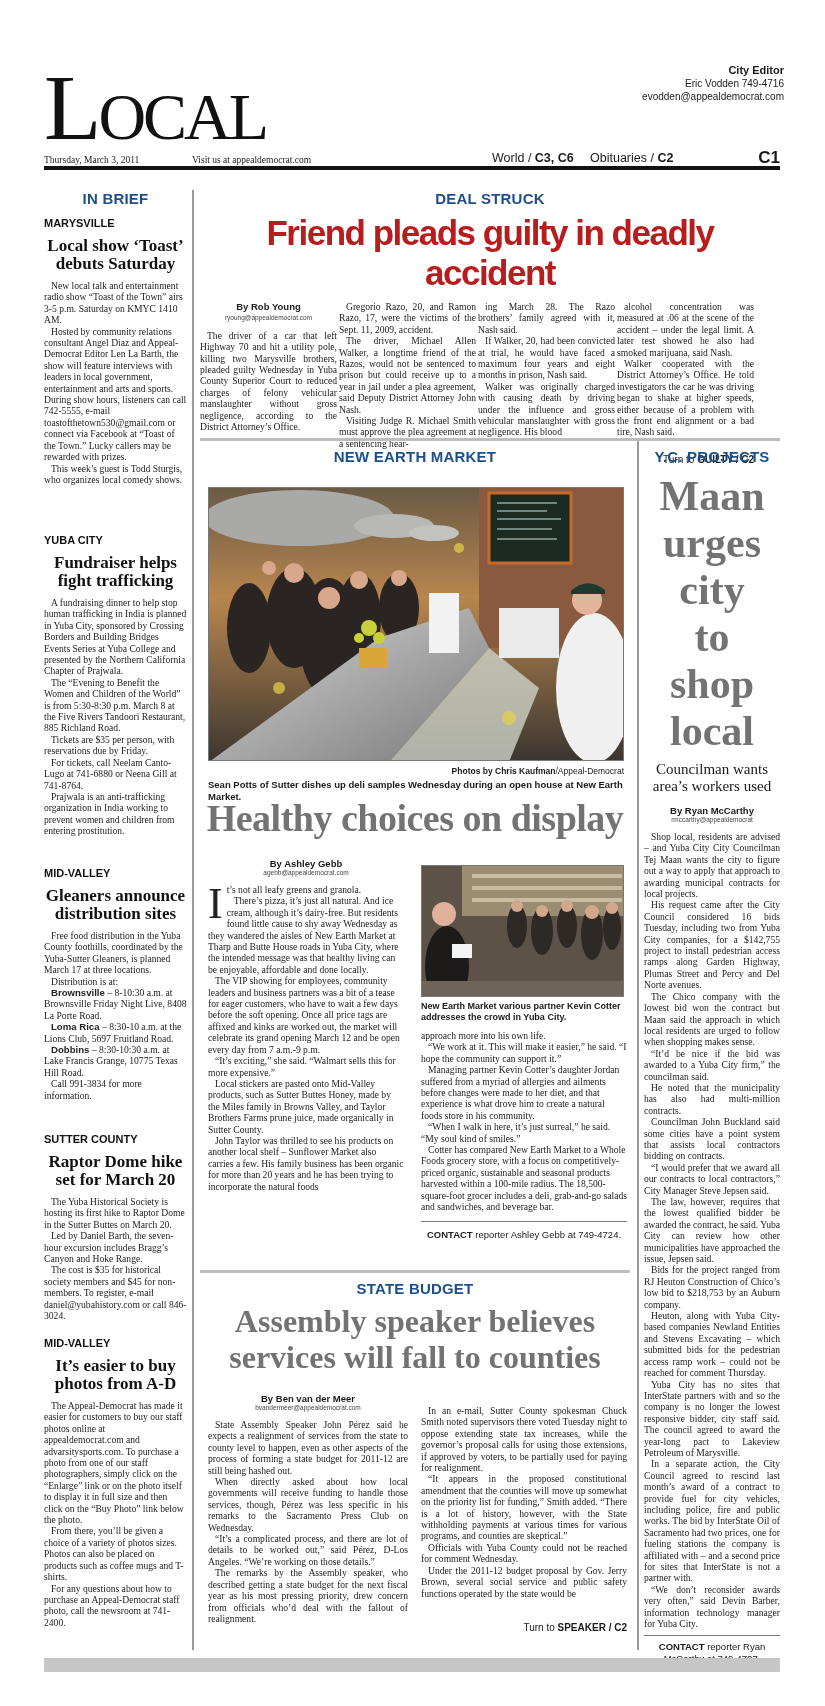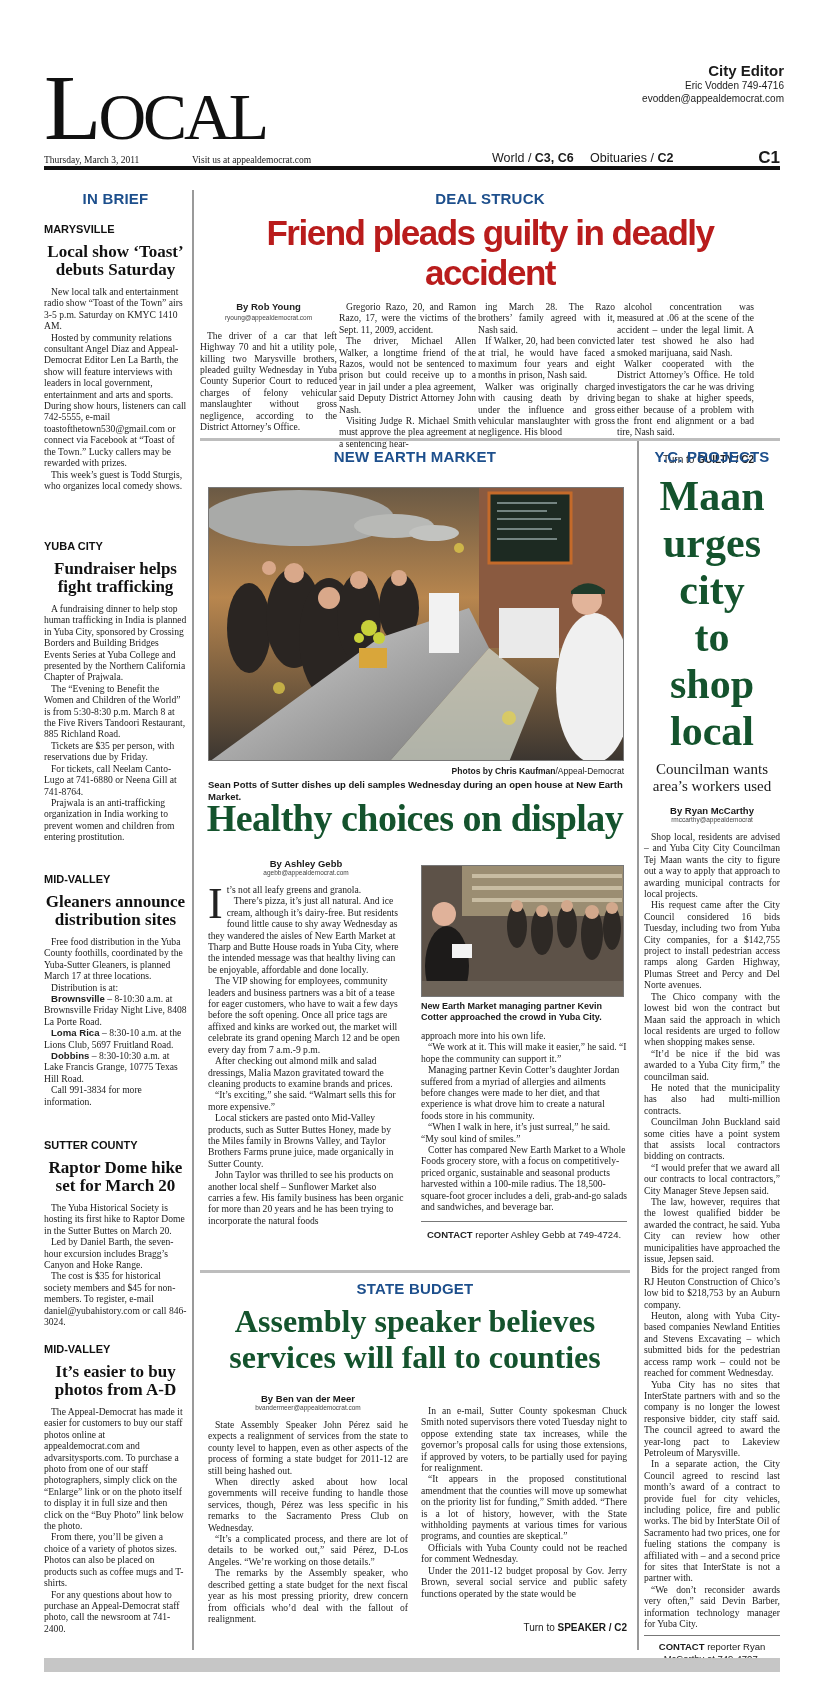--- a/index.html
+++ b/index.html
@@ -1,38 +1,38 @@
 <!DOCTYPE html>
 <html><head>
 <meta charset="utf-8">
 <style>
 *{box-sizing:border-box;margin:0;padding:0}
 html,body{width:825px;height:1706px;background:#fff;overflow:hidden}
 body{position:relative;font-family:"DejaVu Serif",serif;color:#1a1a1a}
 .abs{position:absolute}
 .flag{left:44px;top:60px;font-family:"Liberation Serif",serif;font-size:94px;line-height:1;letter-spacing:-3px;color:#111;font-variant:small-caps}
 .editor{right:41px;top:64px;text-align:right;font-family:"Liberation Sans",sans-serif;font-size:10px;line-height:13px}
-.editor b{font-size:15px}
+.editor b{font-size:11px}
 .dateline{left:44px;top:148px;width:736px;height:22px;border-bottom:4px solid #111;font-family:"Liberation Serif",serif;font-size:9.5px}
 .dateline span{position:absolute;top:7px}
 .xref{font-family:"Liberation Sans",sans-serif;font-size:12.5px}
 .xref b{font-weight:bold}
 .pgnum{font-family:"Liberation Sans",sans-serif;font-weight:bold;font-size:17px;top:0 !important}
 .vrule{background:#9a9a9a;width:2px}
 .hrule{background:#bdbdbd;height:3px}
 .label{font-family:"Liberation Sans",sans-serif;font-weight:bold;color:#1d4f8c;text-align:center;font-size:15px;letter-spacing:0.2px}
 .kicker{font-family:"Liberation Sans",sans-serif;font-weight:bold;font-size:11px;color:#111}
 .bhead{font-family:"Liberation Serif",serif;font-weight:bold;font-size:17px;line-height:18px;text-align:center;color:#111}
 .btxt{font-family:"Liberation Serif",serif;font-size:9.6px;line-height:11.4px;color:#222}
 .btxt p{text-indent:7px}
 .just{text-align:justify}
 .byline{font-family:"Liberation Sans",sans-serif;font-weight:bold;font-size:9.5px;text-align:center}
 .email{font-family:"Liberation Sans",sans-serif;font-size:6.5px;text-align:center;color:#444}
 .bighead{font-family:"Liberation Sans",sans-serif;font-weight:bold;color:#b91c1c;letter-spacing:-1px}
-.serifhead{font-family:"Liberation Serif",serif;font-weight:bold;color:#14532d}
+.serifhead{font-family:"Liberation Serif",serif;font-weight:bold;color:#737373}
 .turn{font-family:"Liberation Sans",sans-serif;font-size:10px;text-align:right}
 .turn b{font-weight:bold}
 .caption{font-family:"Liberation Sans",sans-serif;font-size:9.5px;font-weight:bold;line-height:12px}
 .credit{font-family:"Liberation Sans",sans-serif;font-size:8.5px;text-align:right}
 .contact{font-family:"Liberation Sans",sans-serif;font-size:9.5px;text-align:center}
 .photo{overflow:hidden;border:1px solid #777}
 .drop{float:left;font-size:44px;line-height:36px;margin:2px 4px 0 0;font-family:"Liberation Serif",serif}
 .footer{left:44px;top:1658px;width:736px;height:14px;background:#c6c6c6}
 </style>
 </head>
@@ -49,21 +49,21 @@
   <span style="left:148px">Visit us at appealdemocrat.com</span>
   <span class="xref" style="left:448px;top:3px"><span style="position:static">World / </span><b>C3, C6</b></span>
   <span class="xref" style="left:546px;top:3px"><span style="position:static">Obituaries / </span><b>C2</b></span>
   <span class="pgnum" style="right:0">C1</span>
 </div>
 
 <div class="abs vrule" style="left:192px;top:190px;height:1460px"></div>
 <div class="abs vrule" style="left:637px;top:440px;height:1210px"></div>
 
 <div class="abs" style="left:44px;top:190px;width:143px">
-  <div class="label" style="font-size:15px;margin-bottom:16px">IN BRIEF</div>
+  <div class="label" style="font-size:15px;margin-bottom:10px">IN BRIEF</div>
 
   <div style="height:317px">
     <div class="kicker">MARYSVILLE</div>
     <div class="bhead" style="margin:8px 0 7px">Local show ‘Toast’ debuts Saturday</div>
     <div class="btxt">
       <p>New local talk and entertainment radio show “Toast of the Town” airs 3-5 p.m. Saturday on KMYC 1410 AM.</p>
       <p>Hosted by community relations consultant Angel Diaz and Appeal-Democrat Editor Len La Barth, the show will feature interviews with leaders in local government, entertainment and arts and sports. During show hours, listeners can call 742-5555, e-mail toastofthetown530@gmail.com or connect via Facebook at “Toast of the Town.” Lucky callers may be rewarded with prizes.</p>
       <p>This week’s guest is Todd Sturgis, who organizes local comedy shows.</p>
     </div>
   </div>
@@ -210,21 +210,20 @@
 
 <div class="abs serifhead" style="left:200px;top:796px;width:430px;text-align:center;font-size:38px;line-height:44px;letter-spacing:-0.5px">Healthy choices on display</div>
 
 <div class="abs" style="left:208px;top:858px;width:196px">
   <div class="byline">By Ashley Gebb</div>
   <div class="email" style="margin-bottom:8px">agebb@appealdemocrat.com</div>
   <div class="btxt">
     <p style="text-indent:0"><span class="drop">I</span><span>t’s not all leafy greens and granola.</span></p>
     <p>There’s pizza, it’s just all natural. And ice cream, although it’s dairy-free. But residents found little cause to shy away Wednesday as they wandered the aisles of New Earth Market at Tharp and Butte House roads in Yuba City, where the intended message was that healthy living can be enjoyable, affordable and done locally.</p>
     <p>The VIP showing for employees, community leaders and business partners was a bit of a tease for eager customers, who have to wait a few days before the soft opening. Once all price tags are affixed and kinks are worked out, the market will celebrate its grand opening March 12 and be open every day from 7 a.m.-9 p.m.</p>
-    <p>After checking out almond milk and salad dressings, Malia Mazon gravitated toward the cleaning products to examine brands and prices.</p>
     <p>“It’s exciting,” she said. “Walmart sells this for more expensive.”</p>
     <p>Local stickers are pasted onto Mid-Valley products, such as Sutter Buttes Honey, made by the Miles family in Browns Valley, and Taylor Brothers Farms prune juice, made organically in Sutter County.</p>
     <p>John Taylor was thrilled to see his products on another local shelf – Sunflower Market also carries a few. His family business has been organic for more than 20 years and he has been trying to incorporate the natural foods</p>
   </div>
 </div>
 
 <div class="abs photo" style="left:421px;top:865px;width:203px;height:132px">
   <svg width="203" height="132" viewBox="0 0 203 132">
     <rect width="203" height="132" fill="#5d5248"></rect>
     <rect x="40" y="0" width="163" height="50" fill="#9b8d72"></rect>
@@ -246,21 +245,21 @@
         <circle cx="145" cy="40" r="6"></circle>
         <circle cx="170" cy="46" r="7"></circle>
         <circle cx="190" cy="42" r="6"></circle>
       </g>
     <ellipse cx="25" cy="100" rx="22" ry="40" fill="#1d1b1a"></ellipse>
     <circle cx="22" cy="48" r="12" fill="#e0b29a"></circle>
     <rect x="30" y="78" width="20" height="14" fill="#f3f3f3"></rect>
     <rect x="0" y="115" width="203" height="17" fill="#6e6459"></rect>
   </svg>
 </div>
-<div class="abs caption" style="left:421px;top:1001px;width:206px;font-size:9px;line-height:11px">New Earth Market managing partner Kevin Cotter approached the crowd in Yuba City.</div>
+<div class="abs caption" style="left:421px;top:1001px;width:206px;font-size:9px;line-height:11px">New Earth Market various partner Kevin Cotter addresses the crowd in Yuba City.</div>
 
 <div class="abs btxt" style="left:421px;top:1030px;width:206px">
   <p style="text-indent:0">approach more into his own life.</p>
   <p>“We work at it. This will make it easier,” he said. “I hope the community can support it.”</p>
   <p>Managing partner Kevin Cotter’s daughter Jordan suffered from a myriad of allergies and ailments before changes were made to her diet, and that experience is what drove him to create a natural foods store in his community.</p>
   <p>“When I walk in here, it’s just surreal,” he said. “My soul kind of smiles.”</p>
   <p>Cotter has compared New Earth Market to a Whole Foods grocery store, with a focus on competitively-priced organic, sustainable and seasonal products harvested within a 100-mile radius. The 18,500-square-foot grocer includes a deli, grab-and-go salads and sandwiches, and beverage bar.</p>
   <div style="border-top:1px solid #777;margin-top:8px;padding-top:7px" class="contact"><b>CONTACT</b><span> reporter Ashley Gebb at 749-4724.</span></div>
 </div>
 
@@ -296,21 +295,21 @@
   <div class="btxt just">
     <p>Shop local, residents are advised – and Yuba City City Councilman Tej Maan wants the city to figure out a way to apply that approach to awarding municipal contracts for local projects.</p>
     <p>His request came after the City Council considered 16 bids Tuesday, including two from Yuba City companies, for a $142,755 project to install pedestrian access ramps along Garden Highway, Plumas Street and Percy and Del Norte avenues.</p>
     <p>The Chico company with the lowest bid won the contract but Maan said the approach in which local residents are urged to follow when shopping makes sense.</p>
     <p>“It’d be nice if the bid was awarded to a Yuba City firm,” the councilman said.</p>
     <p>He noted that the municipality has also had multi-million contracts.</p>
     <p>Councilman John Buckland said some cities have a point system that assists local contractors bidding on contracts.</p>
     <p>“I would prefer that we award all our contracts to local contractors,” City Manager Steve Jepsen said.</p>
     <p>The law, however, requires that the lowest qualified bidder be awarded the contract, he said. Yuba City can review how other municipalities have approached the issue, Jepsen said.</p>
     <p>Bids for the project ranged from RJ Heuton Construction of Chico’s low bid to $218,753 by an Auburn company.</p>
-    <p>Heuton, along with Yuba City-based companies Newland Entities and Stevens Excavating – which submitted bids for the pedestrian access ramp work – could not be reached for comment Wednesday.</p>
+    <p>Heuton, along with Yuba City-based companies Newland Entities and Stevens Excavating – which submitted bids for the pedestrian access ramp work – could not be reached for comment Thursday.</p>
     <p>Yuba City has no sites that InterState partners with and so the company is no longer the lowest responsive bidder, city staff said. The council agreed to award the year-long pact to Lakeview Petroleum of Marysville.</p>
     <p>In a separate action, the City Council agreed to rescind last month’s award of a contract to provide fuel for city vehicles, including police, fire and public works. The bid by InterState Oil of Sacramento had two prices, one for fueling stations the company is affiliated with – and a second price for sites that InterState is not a partner with.</p>
     <p>“We don’t reconsider awards very often,” said Devin Barber, information technology manager for Yuba City.</p>
   </div>
   <div class="contact" style="border-top:1px solid #777;margin-top:6px;padding-top:5px;line-height:12px"><b>CONTACT</b><span> reporter Ryan McCarthy at 749-4707.</span></div>
 </div>
 
 <div class="abs footer"></div>
 
 </body></html>

